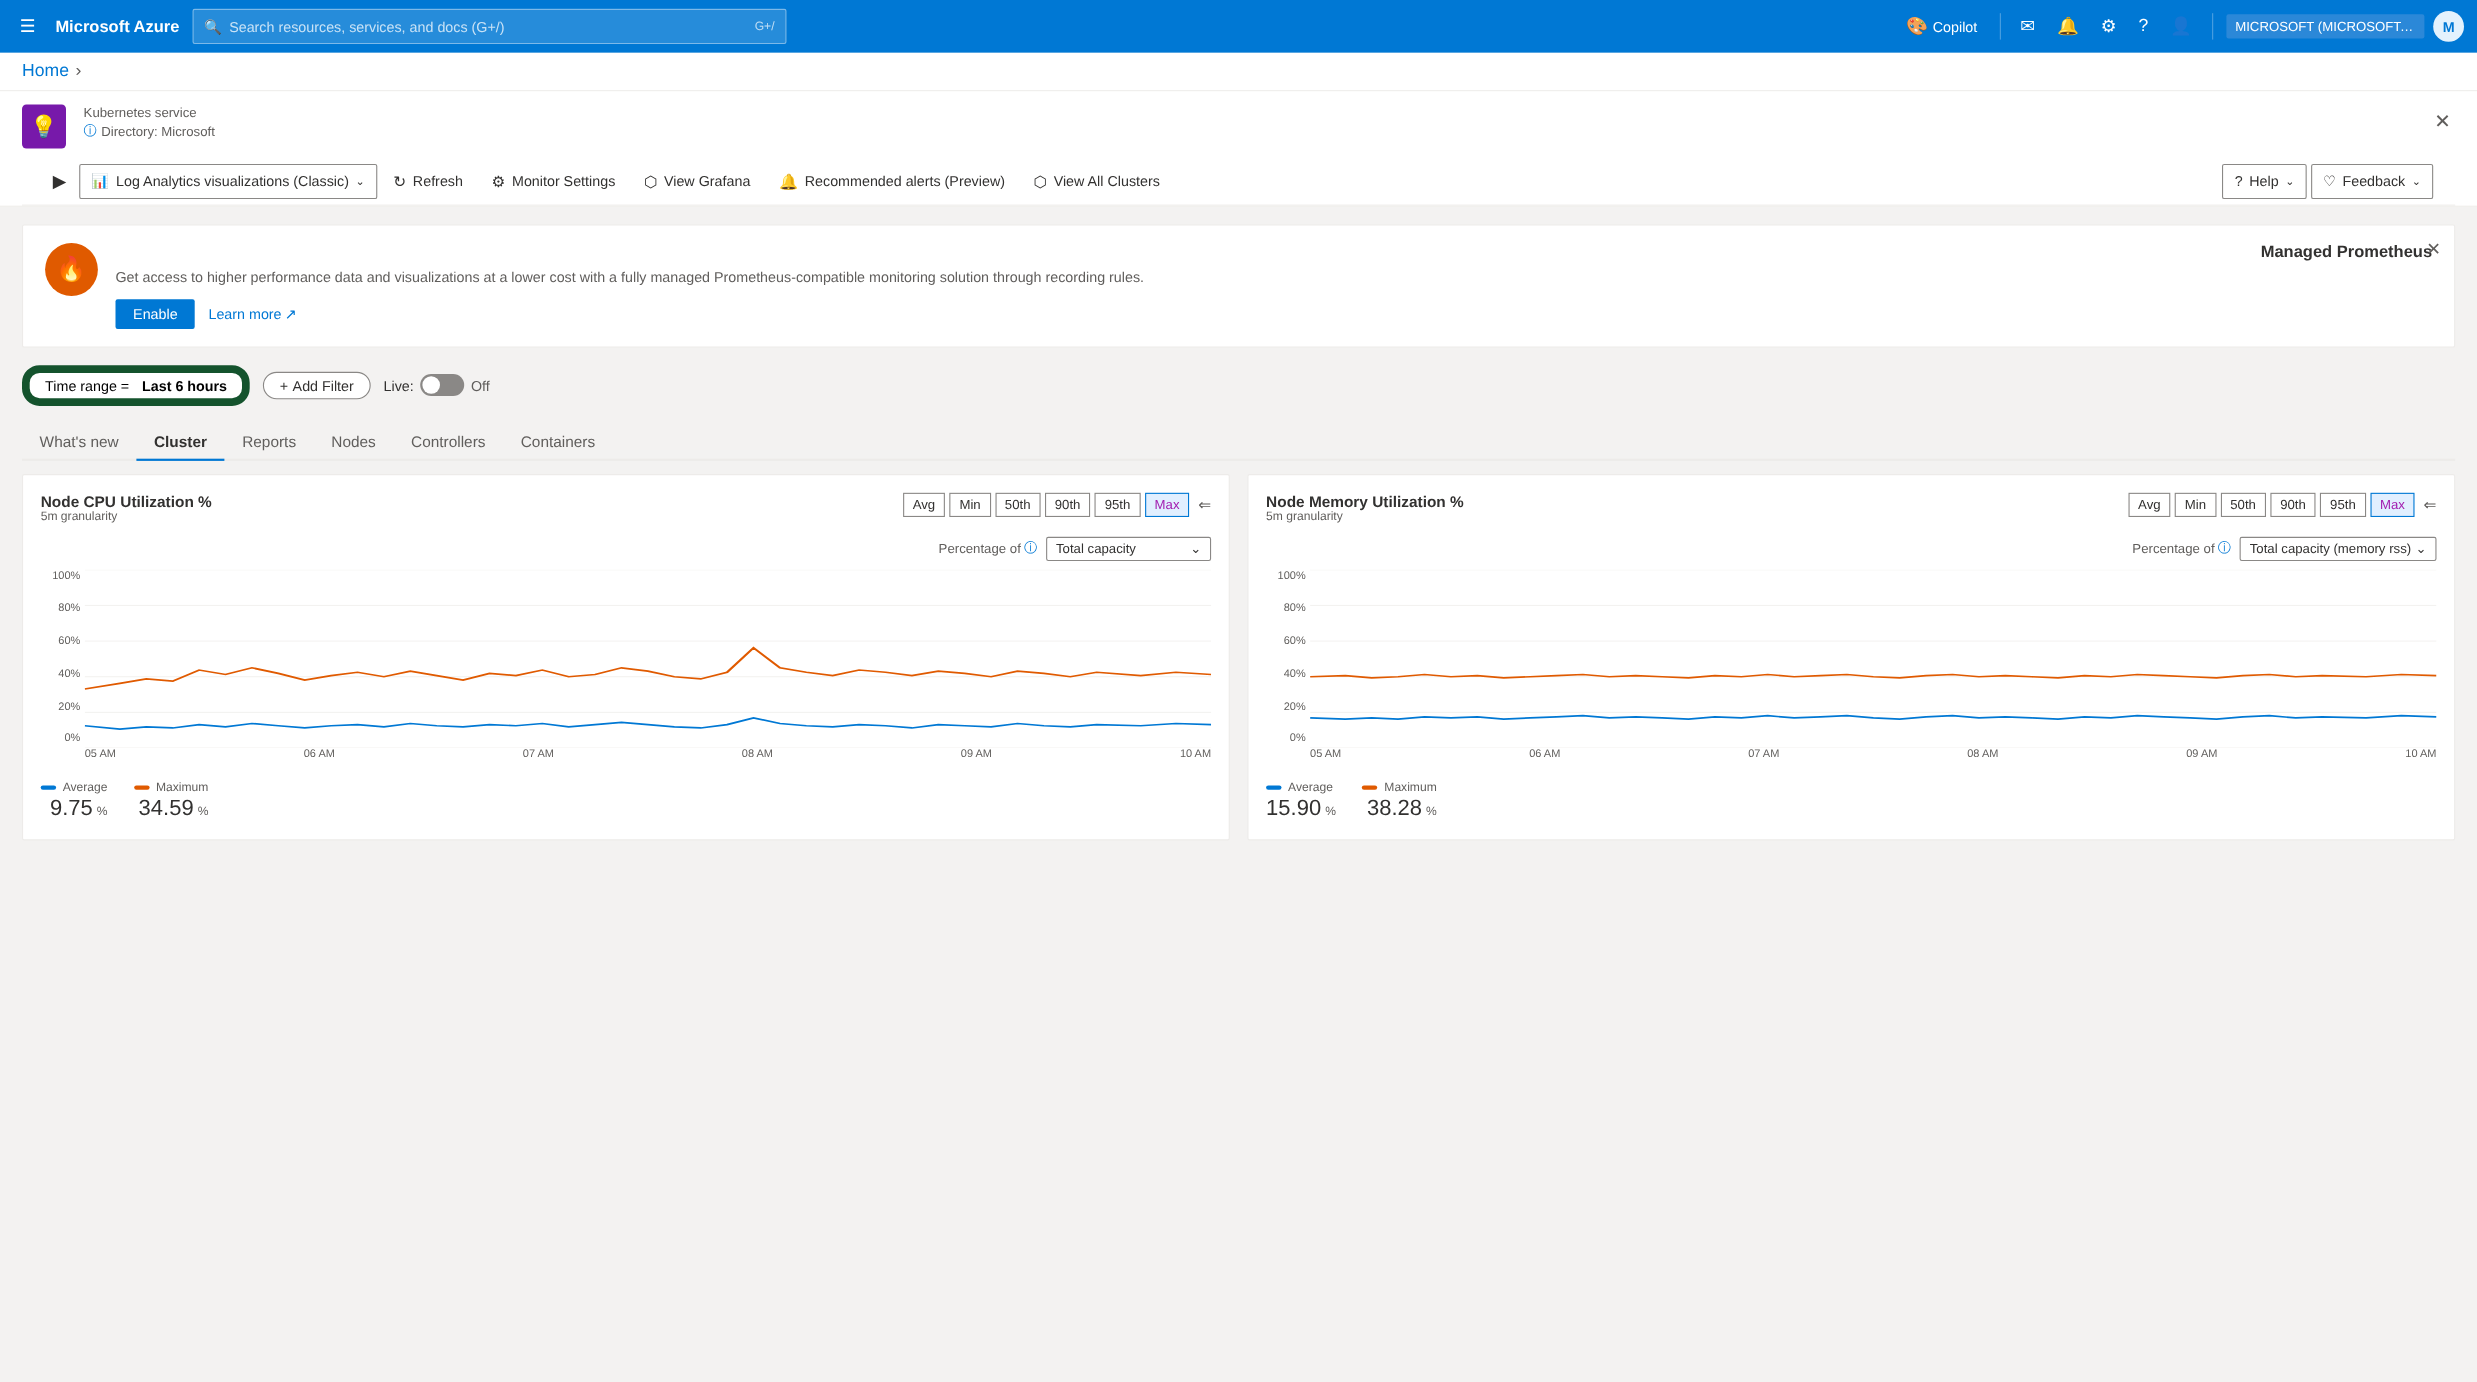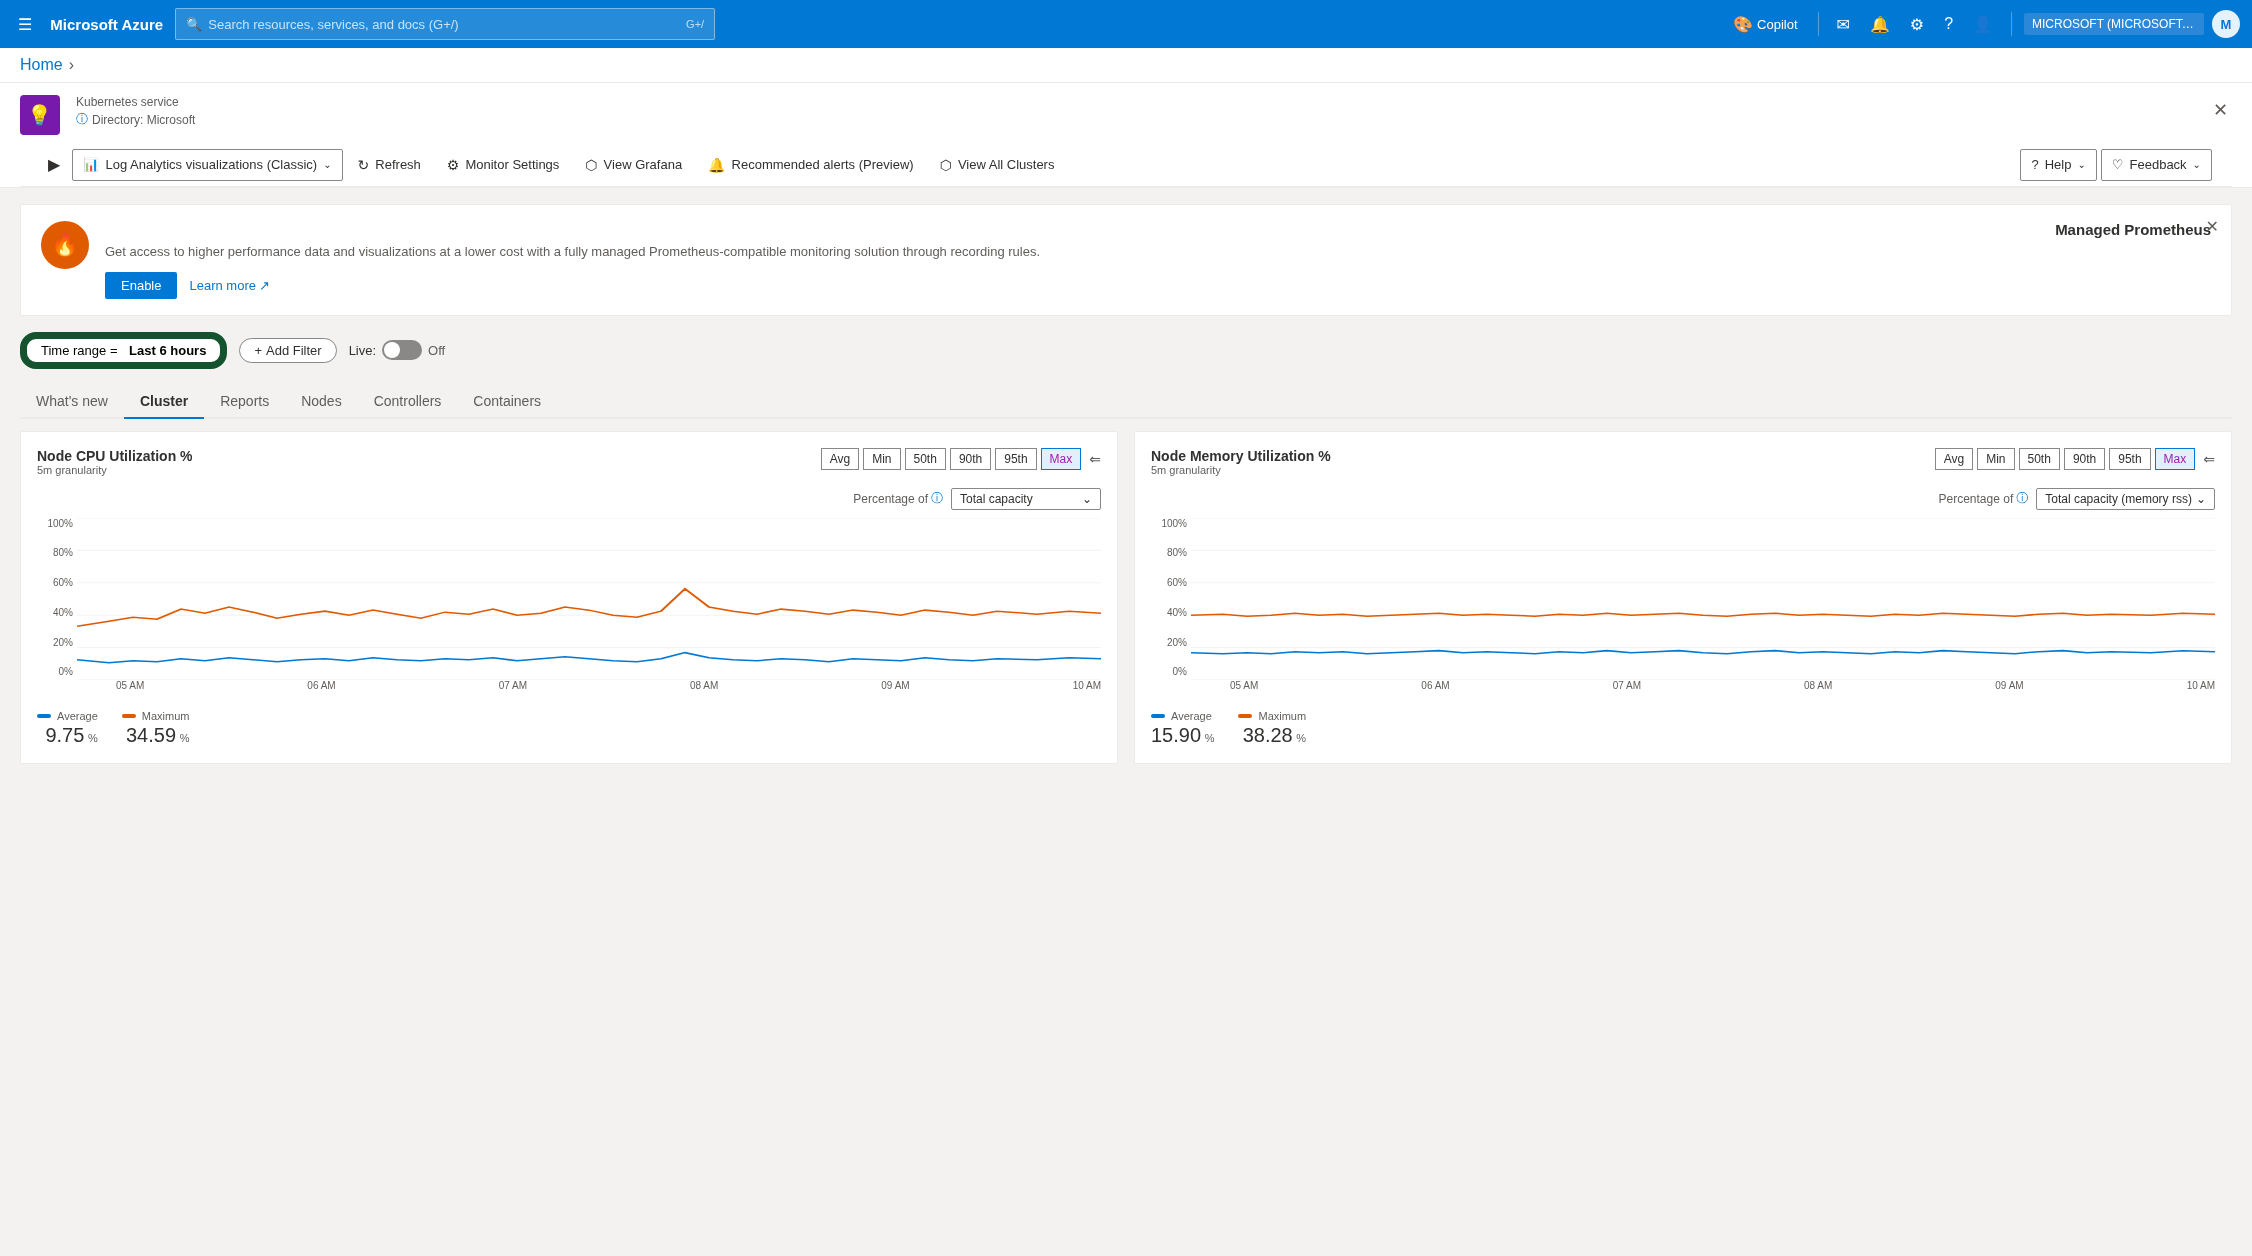--- a/index.html
+++ b/index.html
@@ -246,21 +246,21 @@
       position: absolute; left: 0; top: 0; bottom: 20px;
       display: flex; flex-direction: column; justify-content: space-between;
       width: 36px;
     }
     .chart-y-label { font-size: 10px; color: #605e5c; text-align: right; }
     .chart-svg-area {
       position: absolute; left: 40px; right: 0; top: 0; bottom: 20px;
     }
     .chart-x-labels {
       position: absolute; left: 40px; right: 0; bottom: 0; height: 18px;
-      display: flex; justify-content: space-between; margin-left: 39px;
+      display: flex; justify-content: space-between;
     }
     .chart-x-label { font-size: 10px; color: #605e5c; }
 
     
     .chart-legend { display: flex; gap: 24px; }
     .legend-item { display: flex; flex-direction: column; gap: 2px; text-align: right; }
     .legend-top { display: flex; align-items: center; gap: 6px; }
     .legend-color { width: 14px; height: 4px; border-radius: 2px; }
     .legend-label { font-size: 11px; color: #605e5c; }
     .legend-value { font-size: 20px; font-weight: 300; color: #323130; }

